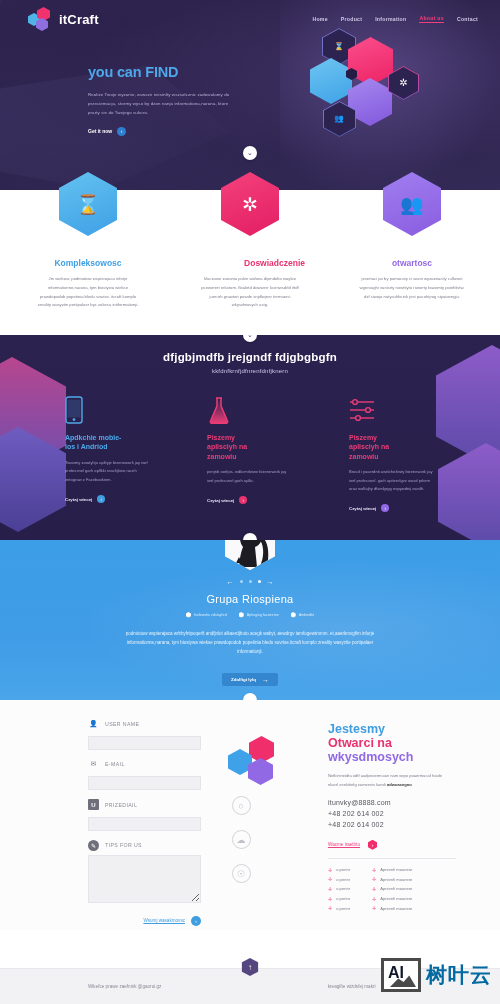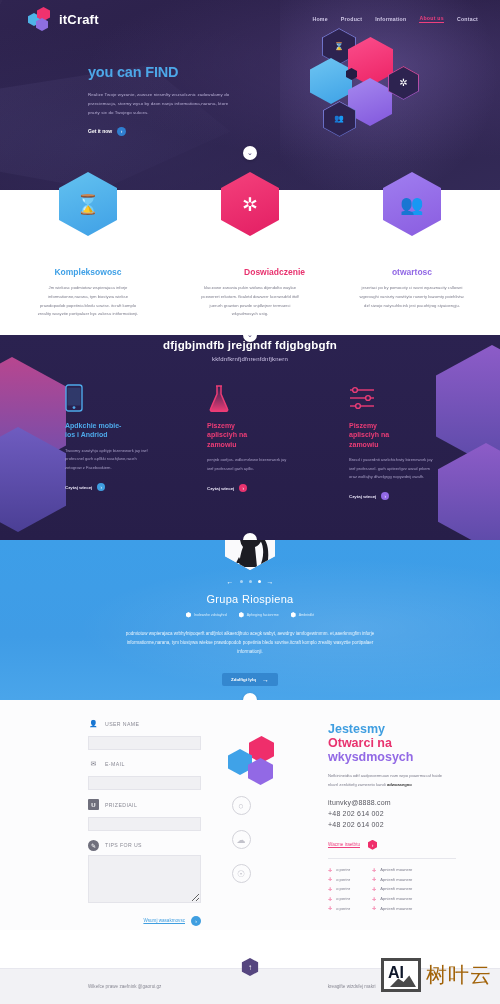--- a/index.html
+++ b/index.html
@@ -91,38 +91,38 @@
   .fcard{ width:110px; text-align:center; }
   .fhex{
     width:58px; height:64px; margin:-18px auto 0;
     clip-path:polygon(50% 0,100% 25%,100% 75%,50% 100%,0 75%,0 25%);
     display:flex; align-items:center; justify-content:center;
     color:#fff; font-size:19px;
   }
   .fhex.blue{ background:linear-gradient(160deg,#63c2f0,#3fa0e6); }
   .fhex.pink{ background:linear-gradient(160deg,#f4417c,#e31e63); }
   .fhex.purple{ background:linear-gradient(160deg,#a07ef0,#8a5de0); }
-  .ftitle{ margin-top:31px; font-size:8.5px; font-weight:700; }
+  .ftitle{ margin-top:22px; font-size:8.5px; font-weight:700; }
   .ftitle.blue{ color:#3fa0e6; }
   .ftitle.pink{ color:#e8336f;text-align:right; }
   .ftitle.purple{ color:#9269e5; }
   .fbody{ margin-top:7px; font-size:4.2px; line-height:2.1; color:#7d7d8c; padding:0 2px; }
 
   
   .services{
     position:relative; height:205px; overflow:hidden;
     background:linear-gradient(180deg,#2b2250 0%, #271e49 100%);
   }
   .hexout{
     position:absolute; width:100%; height:100%;
     clip-path:polygon(50% 0,100% 25%,100% 75%,50% 100%,0 75%,0 25%);
     background:linear-gradient(#b8468f,#6a4fb0);
   }
 
-  .svc-head{ text-align:center; padding-top:4px; position:relative; z-index:4; }
+  .svc-head{ text-align:center; padding-top:16px; position:relative; z-index:4; }
   .svc-title{ color:#fff; font-size:11.5px; font-weight:700; letter-spacing:.2px; }
   .svc-sub{ color:#cfc6e8; font-size:6px; margin-top:5px; letter-spacing:.2px; }
   .sgrid{ display:flex; justify-content:center; gap:56px; margin-top:20px; position:relative; z-index:4; }
   .scard{ width:86px; }
   .sicon{ height:30px; display:flex; align-items:flex-end; }
   .stitle{ font-size:7px; font-weight:700; line-height:1.35; margin-top:9px; }
   .stitle.blue{ color:#4ea9ea; }
   .stitle.pink{ color:#ec3c76; }
   .stitle.pink2{ color:#ec3c76; }
   .sbody{ color:#a79ec6; font-size:4.1px; line-height:2.05; margin-top:7px; }
@@ -248,21 +248,21 @@
   }
 
   
   .wm{ position:absolute; right:8px; bottom:12px; display:flex; align-items:center; gap:5px; z-index:50;}
   .wm-box{ width:40px;height:34px;border:3px solid #4a4a4a; display:flex; align-items:flex-end;
     justify-content:flex-start; position:relative; background:#fff; }
   .wm-box .ai{ position:absolute; left:4px; top:3px; font-size:16px; font-weight:700; color:#0f172a;
     font-family:"Liberation Sans",sans-serif; }
   .wm-box .mt{ position:absolute; right:2px; bottom:2px; width:26px; height:13px; background:#4a4a4a;
     clip-path:polygon(0 100%,32% 34%,52% 62%,74% 12%,100% 100%); }
-  .wm-text{ font-size:21px; font-weight:400; color:#a16207; letter-spacing:1px; }
+  .wm-text{ font-size:21px; font-weight:700; color:#0369a1; letter-spacing:1px; }
 </style>
 </head>
 <body>
 
 <section class="hero">
   <div class="hero-photo"></div>
   <div class="hero-photo2"></div>
 
   <div class="topbar">
     <div class="logo">

